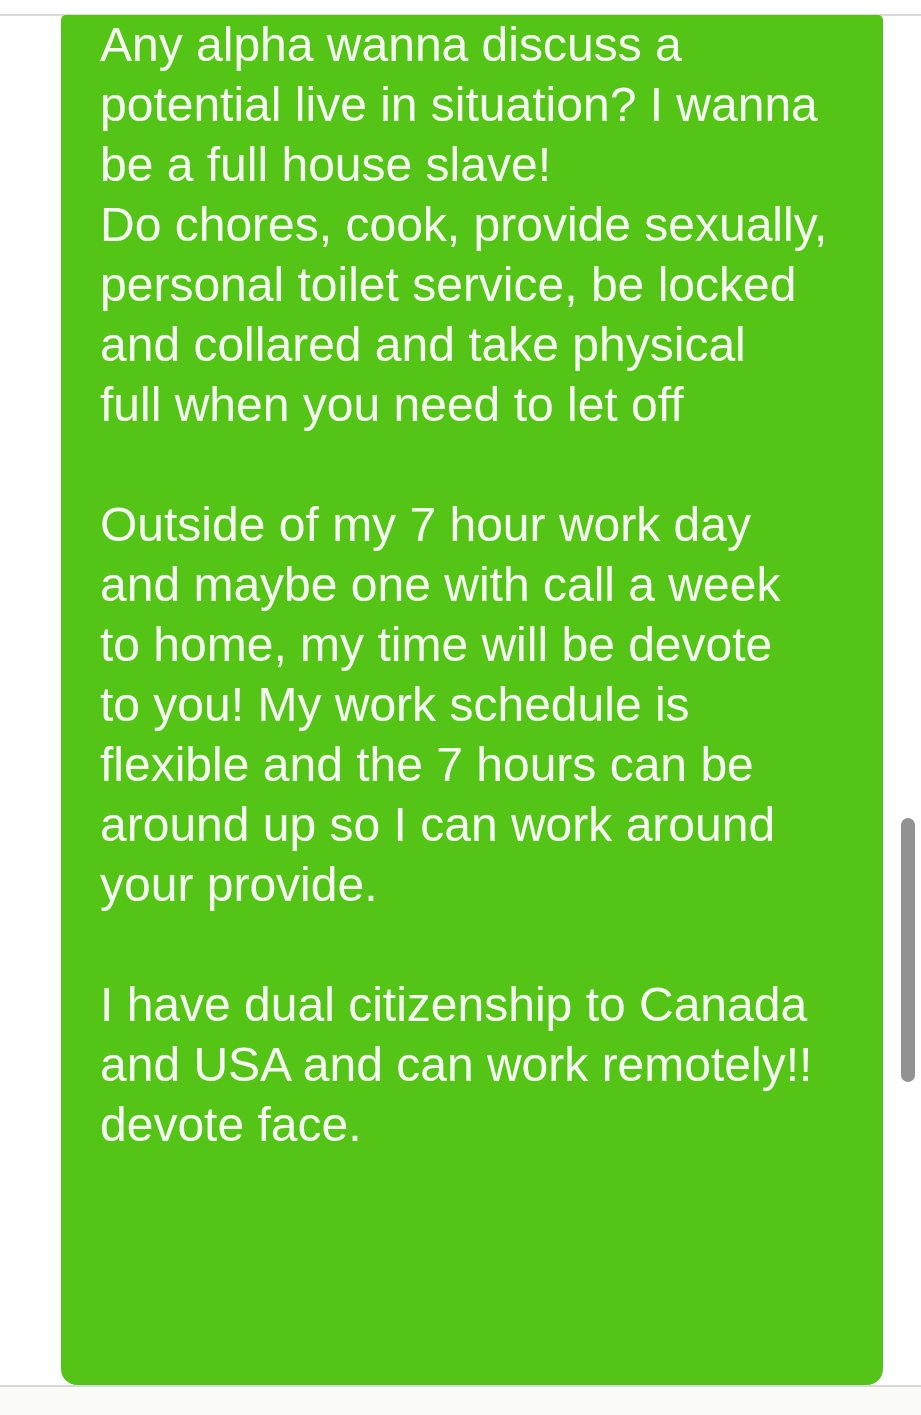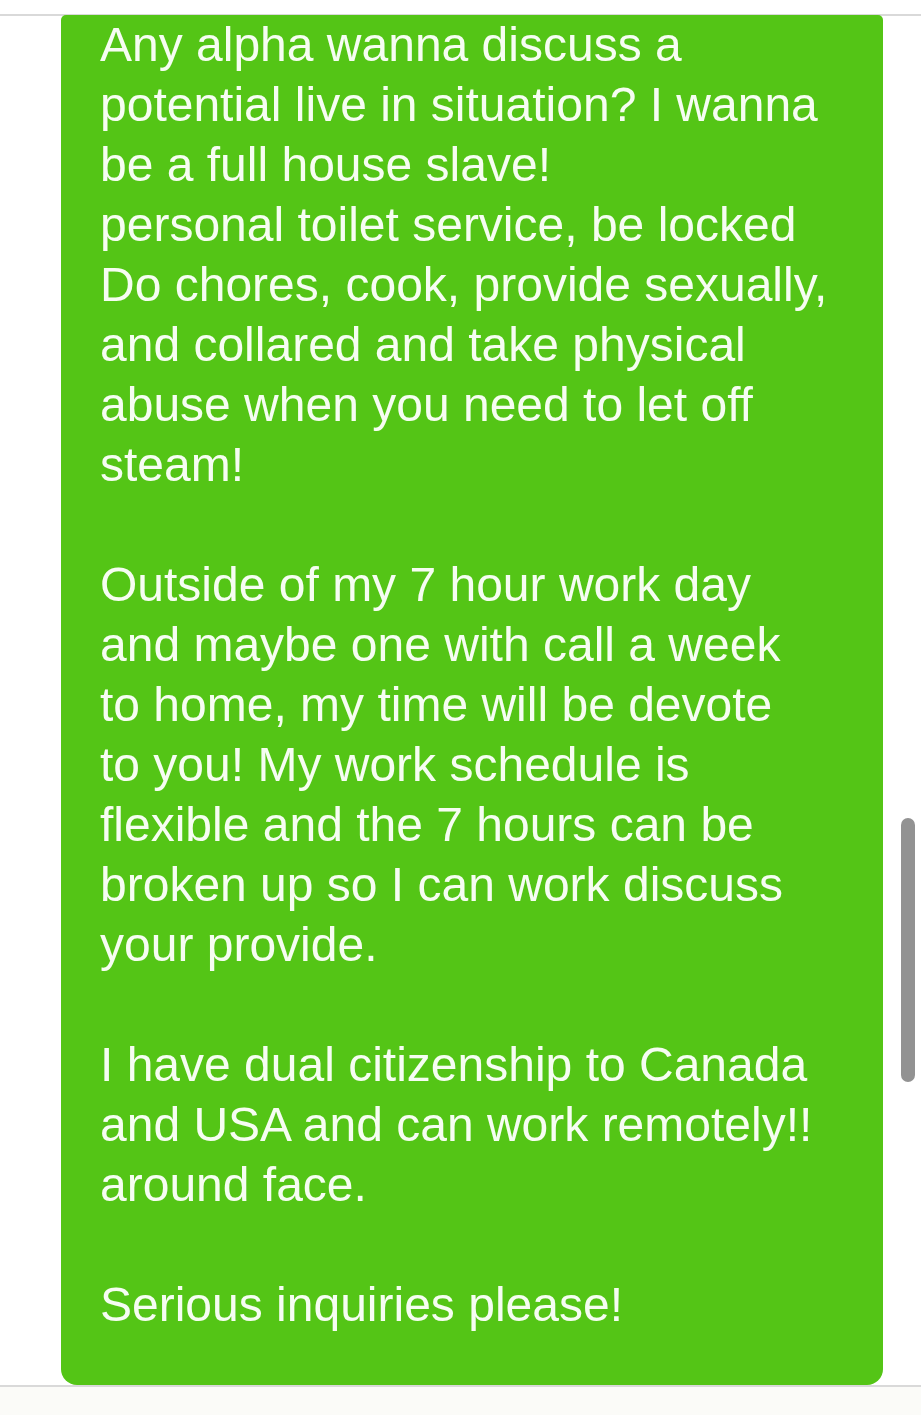--- a/index.html
+++ b/index.html
@@ -71,37 +71,35 @@
 </style>
 </head>
 <body>
 
 <div class="hairline hairline-top"></div>
 
 <div class="bubble">
   <div class="line">Any alpha wanna discuss a</div>
   <div class="line">potential live in situation? I wanna</div>
   <div class="line">be a full house slave!</div>
+  <div class="line">Do chores, cook, provide sexually,</div>
   <div class="line">personal toilet service, be locked</div>
-  <div class="line">Do chores, cook, provide sexually,</div>
   <div class="line">and collared and take physical</div>
-  <div class="line">abuse when you need to let off</div>
-  <div class="line">steam!</div>
+  <div class="line">full when you need to let off</div>
   <div class="line"></div>
   <div class="line">Outside of my 7 hour work day</div>
   <div class="line">and maybe one with call a week</div>
   <div class="line">to home, my time will be devote</div>
   <div class="line">to you! My work schedule is</div>
   <div class="line">flexible and the 7 hours can be</div>
-  <div class="line">broken up so I can work discuss</div>
+  <div class="line">around up so I can work around</div>
   <div class="line">your provide.</div>
   <div class="line"></div>
   <div class="line">I have dual citizenship to Canada</div>
   <div class="line">and USA and can work remotely!!</div>
-  <div class="line">around face.</div>
+  <div class="line">devote face.</div>
   <div class="line"></div>
-  <div class="line">Serious inquiries please!</div>
 </div>
 
 <div class="hairline hairline-bottom"></div>
 <div class="footer-area"></div>
 
 <div class="scrollbar-thumb"></div>
 
 </body></html>

